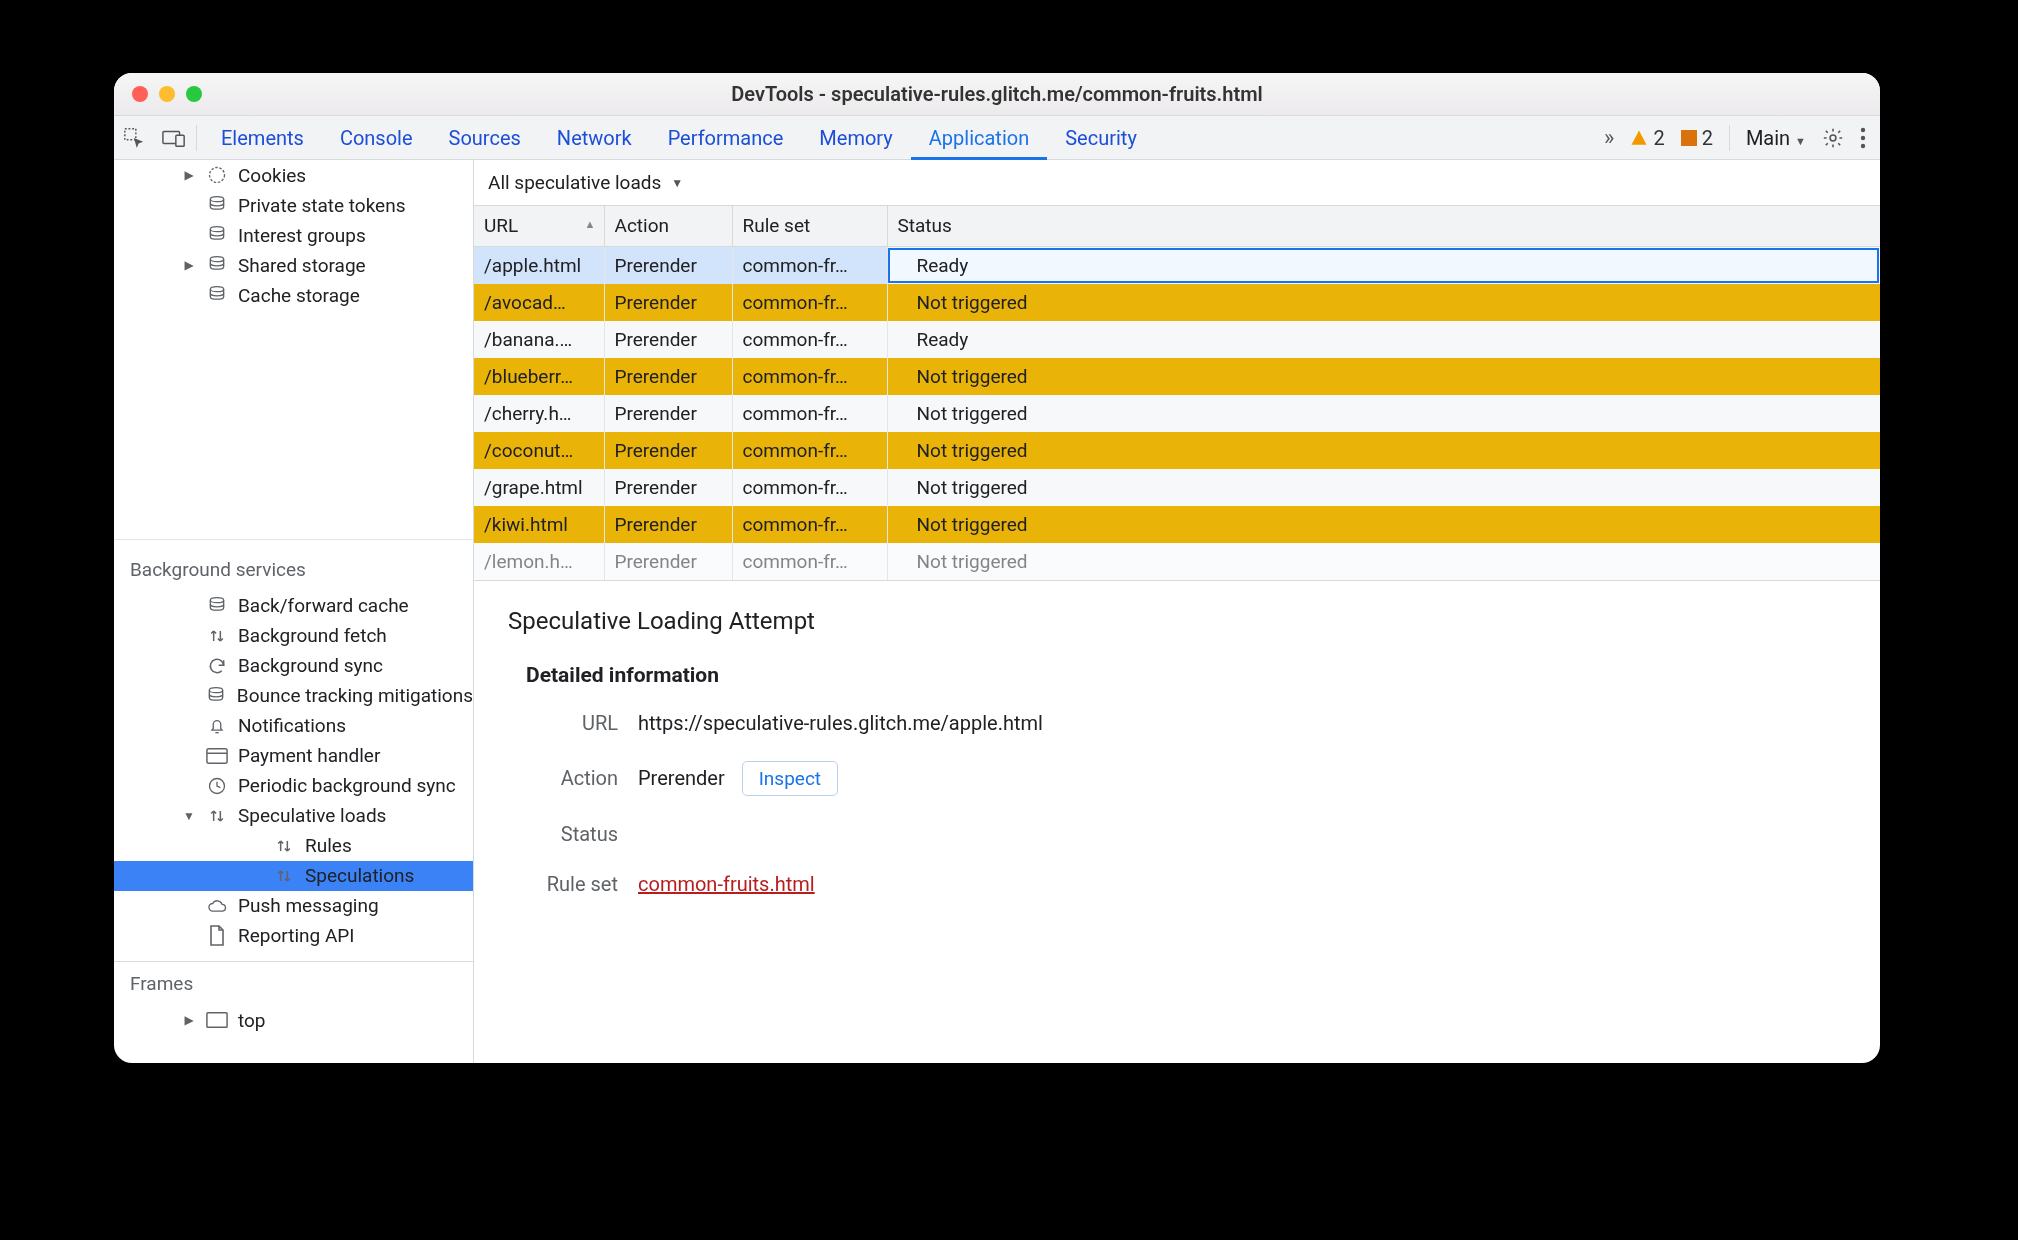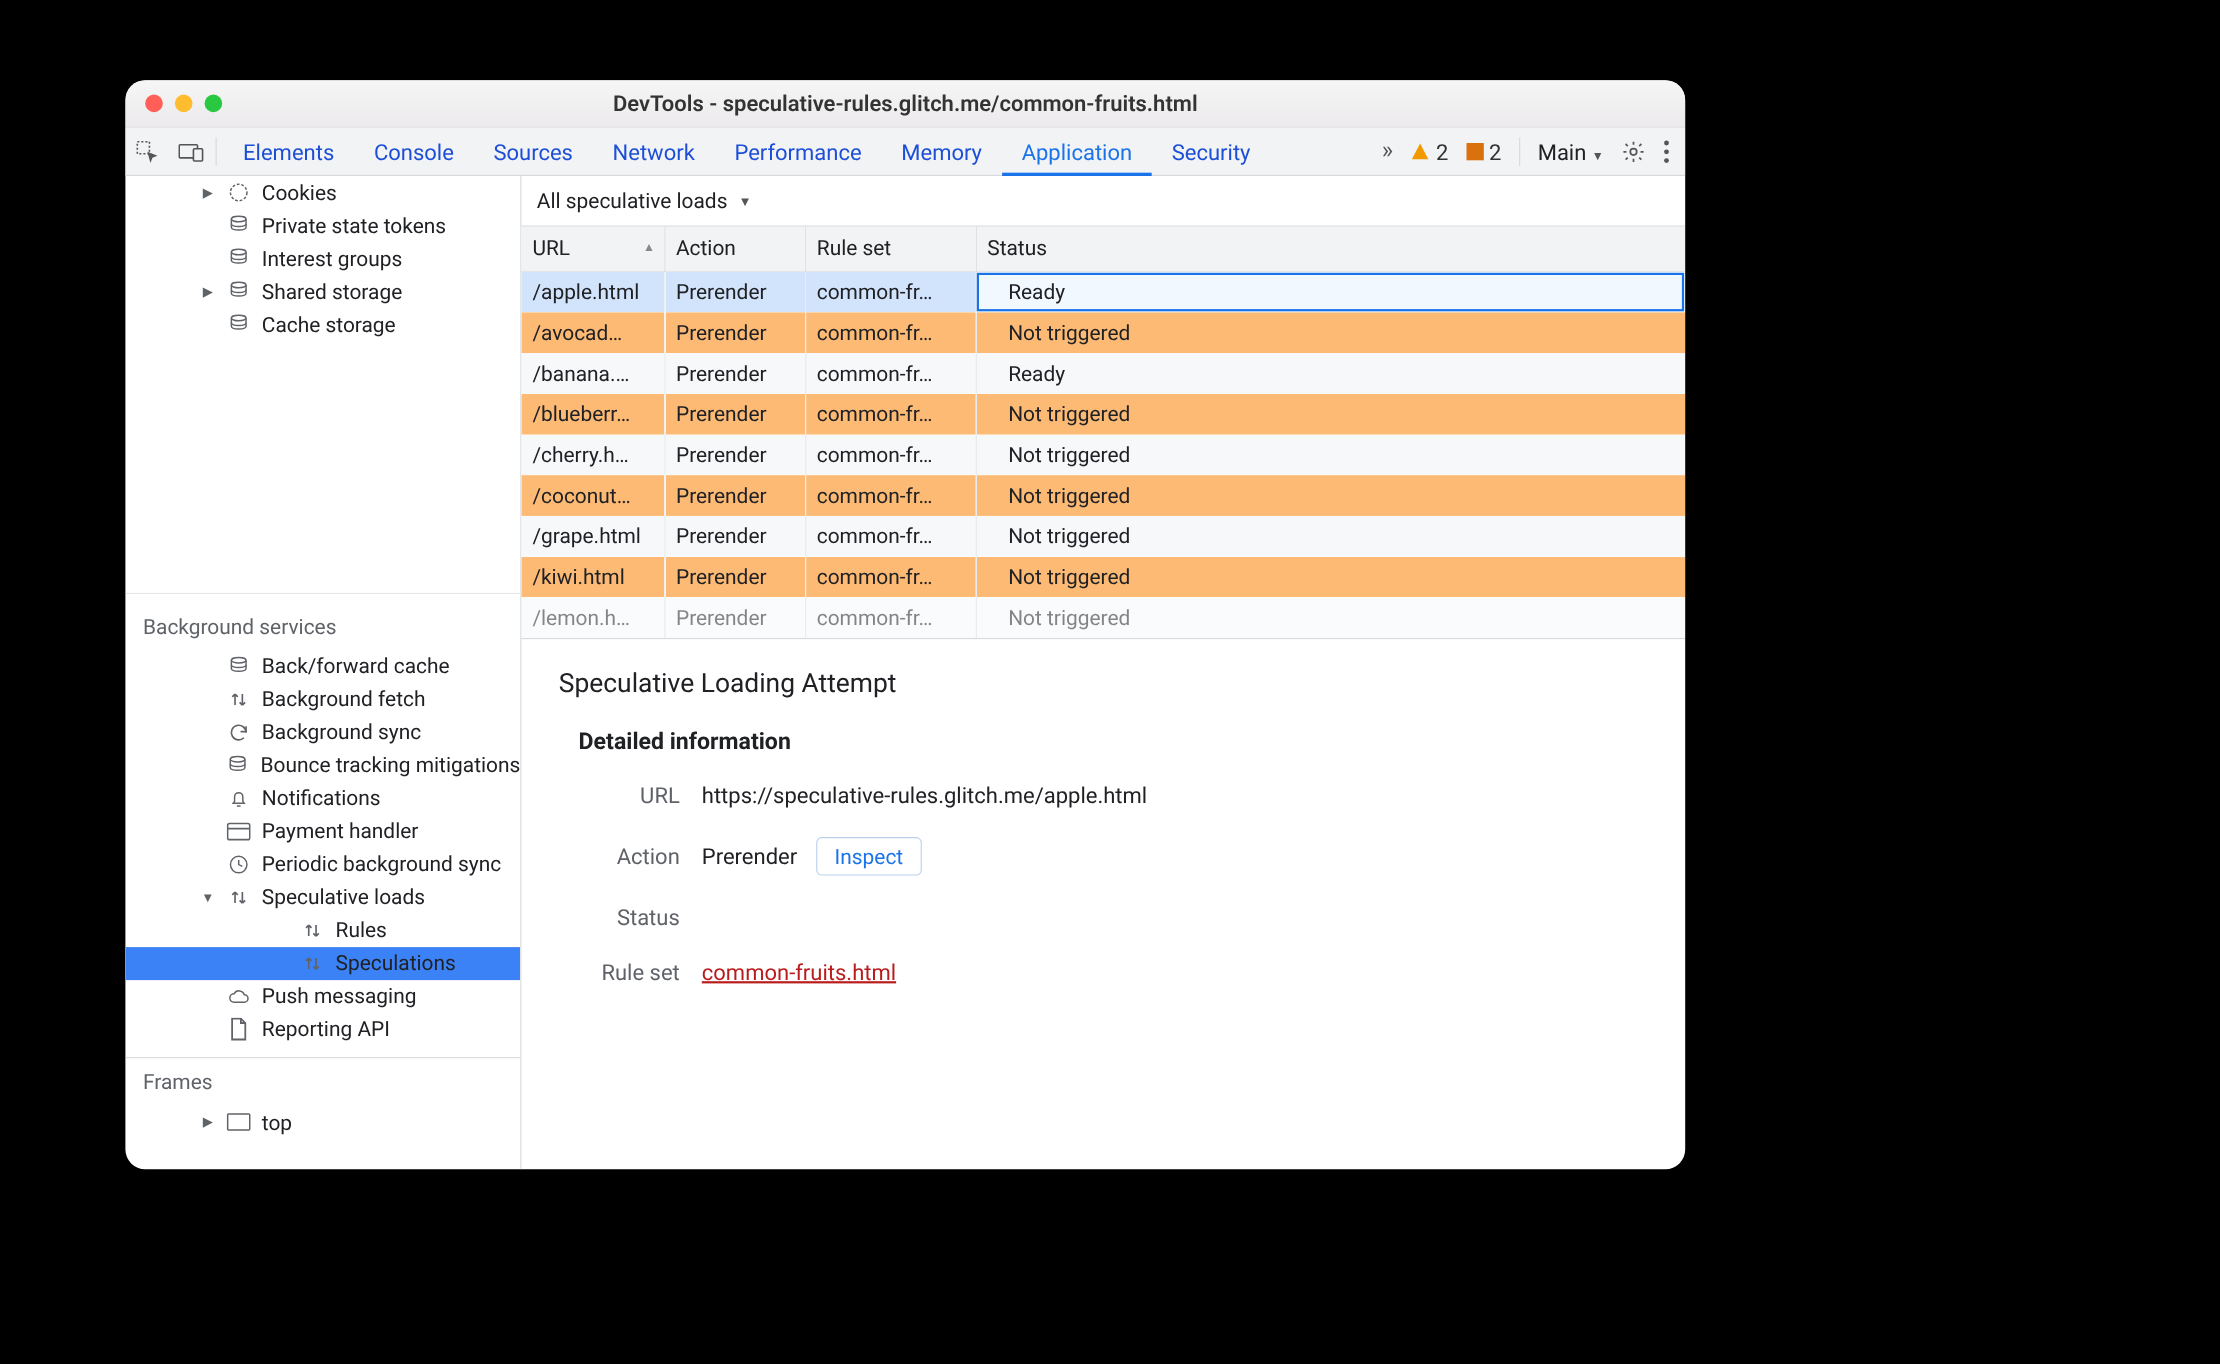--- a/index.html
+++ b/index.html
@@ -1,19 +1,19 @@
 <!DOCTYPE html>
 <html><head>
 <meta charset="utf-8">
 <style>
   * { box-sizing: border-box; }
   html, body { margin:0; padding:0; font-family:-apple-system,BlinkMacSystemFont,"Segoe UI",Roboto,Helvetica,Arial,sans-serif; background:#000; }
   #stage { width:2018px; height:1240px; position:relative; background:#000; }
   .window {
-    position:absolute; left:114px; top:73px; width:1418px; height:990px;
+    position:absolute; left:114px; top:73px; width:1766px; height:990px;
     background:#fff; border-radius:18px; box-shadow:0 25px 60px rgba(0,0,0,0.5);
     overflow:hidden; display:flex; flex-direction:column;
   }
   
   .titlebar { height:43px; background:linear-gradient(#f6f6f6,#eceaec); border-bottom:1px solid #d9d9db; display:flex; align-items:center; position:relative; flex-shrink:0;}
   .traffic { display:flex; gap:11px; margin-left:18px;}
   .traffic .dot{width:16px;height:16px;border-radius:50%;}
   .dot.red{background:#ff5f57;} .dot.yellow{background:#febc2e;} .dot.green{background:#28c840;}
   .titlebar .title{position:absolute; left:0; right:0; text-align:center; font-size:20px; font-weight:600; color:#333; pointer-events:none;}
   
@@ -44,21 +44,21 @@
   .content{flex:1; display:flex; flex-direction:column; min-width:0;}
   .filterbar{height:46px; border-bottom:1px solid #d7dadc; display:flex; align-items:center; padding-left:14px; font-size:19px; color:#202124;}
   .filterbar .caret{margin-left:10px; color:#555; font-size:12px;}
   .tablewrap{flex:0 0 auto; border-bottom:1px solid #d7dadc; display:flex; flex-direction:column;}
   table.specs{width:100%; border-collapse:collapse; font-size:19px; color:#202124;}
   table.specs th{background:#f1f3f4; text-align:left; font-weight:400; height:40px; padding:0 10px; border-bottom:1px solid #d7dadc; border-right:1px solid #d7dadc; color:#202124; position:relative;}
   table.specs th:last-child{border-right:none;}
   table.specs td{height:37px; padding:0 10px; border-right:1px solid #e4e6e8; white-space:nowrap; overflow:hidden; text-overflow:ellipsis;}
   table.specs td:last-child{border-right:none;padding-left:29px;}
   table.specs tr.even td{background:#f6f8fa;}
-  table.specs tr.odd td{background:#fdba74;}
+  table.specs tr.odd td{background:#eab308;}
   table.specs tr.sel td{background:#d2e3fc !important;}
   table.specs tr.sel td.statuscell{background:#f2f8ff !important;}
   .focus-outline{outline:2px solid #1a73e8; outline-offset:-3px;}
   table.specs th .sort{position:absolute; right:8px; top:12px; font-size:11px; color:#888;}
   .col-url{width:130px;} .col-action{width:128px;} .col-rule{width:155px;}
   .tbody-scroll{max-height:336px; overflow:hidden; }
   
   .detail{flex:1; overflow:auto; padding:26px 34px; font-size:21px;}
   .detail h2{font-size:24px; font-weight:400; margin:0 0 28px 0; color:#202124;}
   .detail h3{font-size:21px; font-weight:700; margin:4px 0 24px 18px; color:#202124;}

